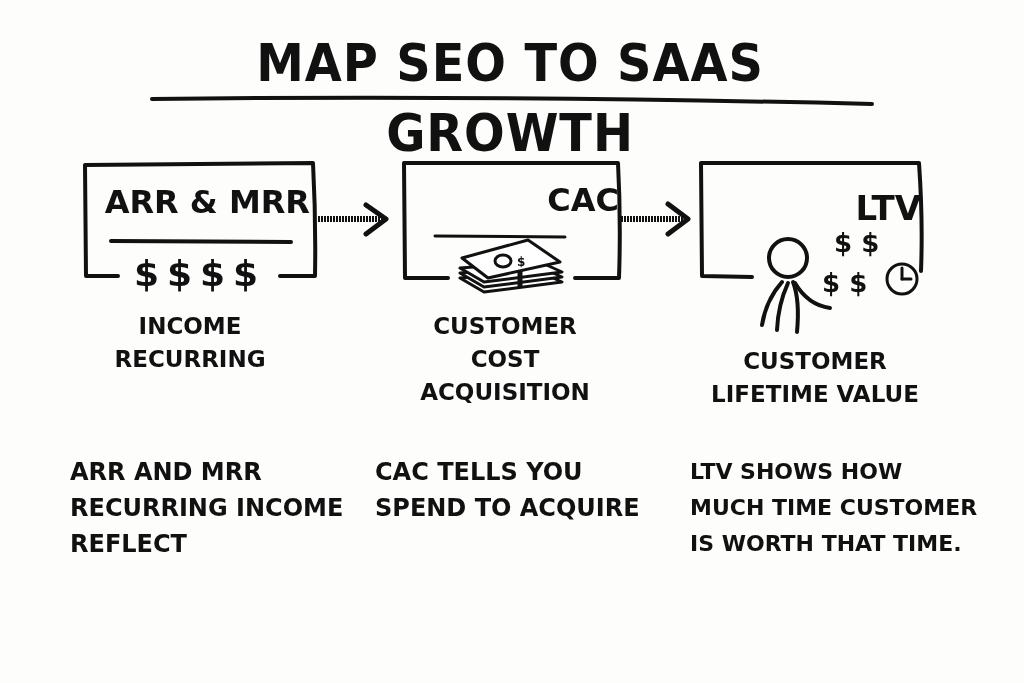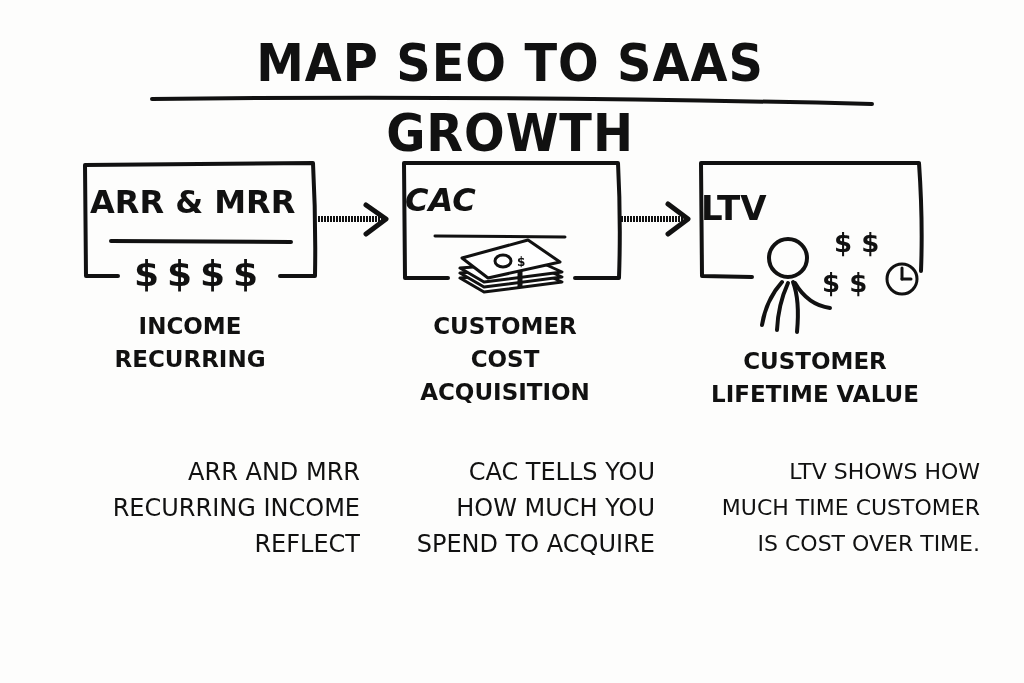--- a/index.html
+++ b/index.html
@@ -7,23 +7,23 @@
       width: 1024px; height: 683px; background: #fdfdfc; position: relative; overflow: hidden;
       font-family: "DejaVu Sans", sans-serif; color: #111;
     }
     .abs { position: absolute; }
     .title {
       left: 150px; top: 28px; width: 720px; text-align: center;
       font-size: 52px; font-weight: bold; letter-spacing: 1px; line-height: 70px;
       transform: scaleX(0.92); transform-origin: center;
     }
     svg.art { position: absolute; left: 0; top: 0; width: 1024px; height: 683px; }
-    .box-title { text-align: left; font-weight: bold; font-size: 32px; line-height: 40px; }
+    .box-title { text-align: right; font-weight: bold; font-size: 32px; line-height: 40px; }
     .label { text-align: center; font-weight: bold; font-size: 23px; line-height: 33px; text-transform: uppercase; }
-    .desc { text-align: right; font-weight: normal; font-size: 24px; line-height: 36px; }
+    .desc { text-align: left; font-weight: bold; font-size: 24px; line-height: 36px; }
     .dollar { font-weight: bold; font-size: 36px; line-height: 40px; text-align: center; letter-spacing: 8px; }
     .small-dollar { font-weight: bold; font-size: 26px; line-height: 30px; }
   </style>
 </head>
 <body>
 
 <div class="abs title">MAP SEO TO SAAS GROWTH</div>
 
 <svg class="art" viewBox="0 0 1024 683">
 
@@ -66,21 +66,21 @@
   </g>
 
   <g stroke="#111" stroke-width="3" fill="#fdfdfc">
     <circle cx="902" cy="279" r="15"></circle>
     <line x1="902" y1="279" x2="902" y2="268" stroke-linecap="round"></line>
     <line x1="902" y1="279" x2="911" y2="279" stroke-linecap="round"></line>
   </g>
 </svg>
 
 <div class="abs box-title" style="left:90px; top:182px; width:220px;">ARR &amp; MRR</div>
-<div class="abs box-title" style="left:405px; top:180px; width:214px;font-style:italic;">CAC</div>
+<div class="abs box-title" style="left:405px; top:180px; width:214px;">CAC</div>
 <div class="abs box-title" style="left:701px; top:188px; width:220px; font-size:34px;">LTV</div>
 
 <div class="abs dollar" style="left:120px; top:254px; width:160px;">$$$$</div>
 
 <div class="abs small-dollar" style="left:834px; top:228px;">$ $</div>
 <div class="abs small-dollar" style="left:822px; top:268px;">$ $</div>
 
 <div class="abs label" style="left:80px; top:310px; width:220px;">
   <div>INCOME</div>
   <div>RECURRING</div>
@@ -95,20 +95,19 @@
   <div>LIFETIME VALUE</div>
 </div>
 
 <div class="abs desc" style="left:70px; top:454px; width:290px;">
   <div>ARR AND MRR</div>
   <div>RECURRING INCOME</div>
   <div>REFLECT</div>
 </div>
 <div class="abs desc" style="left:375px; top:454px; width:280px;">
   <div>CAC TELLS YOU</div>
-  <div>HOW MUCH YOU</div>
   <div>SPEND TO ACQUIRE</div>
 </div>
 <div class="abs desc" style="left:690px; top:454px; width:290px; font-size:22px;">
   <div>LTV SHOWS HOW</div>
   <div>MUCH TIME CUSTOMER</div>
-  <div>IS COST OVER TIME.</div>
+  <div>IS WORTH THAT TIME.</div>
 </div>
 
 </body></html>

